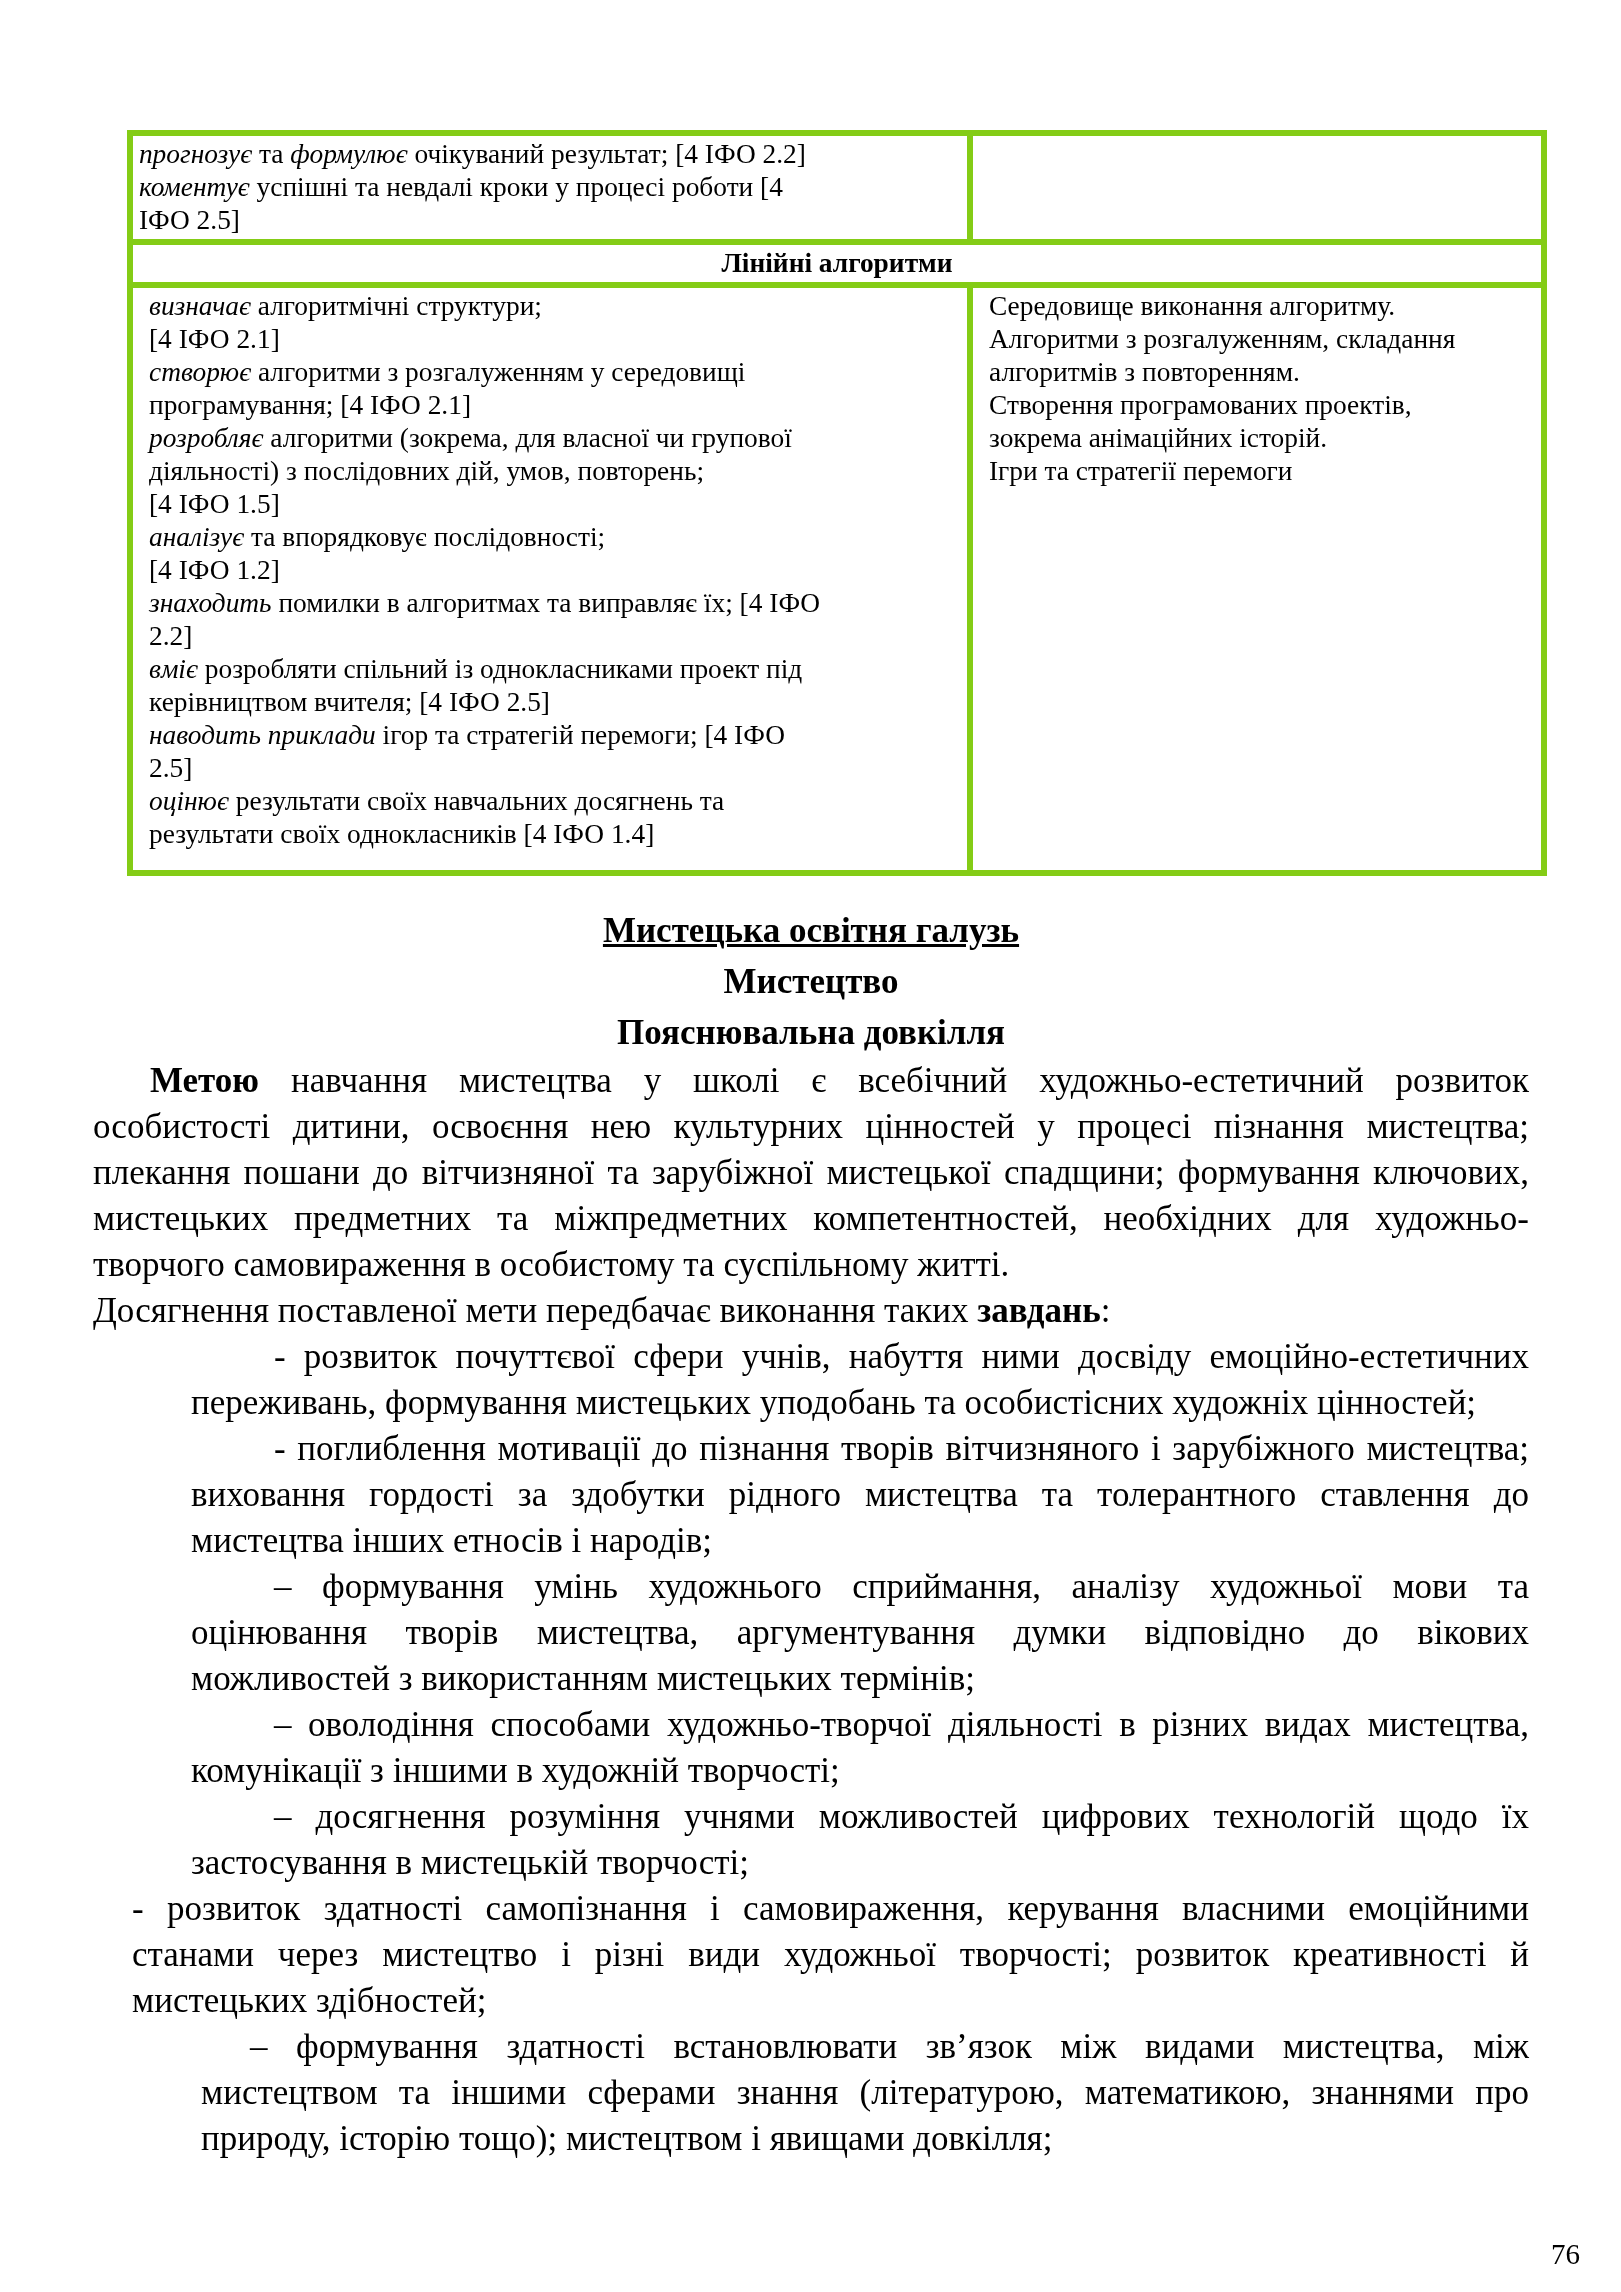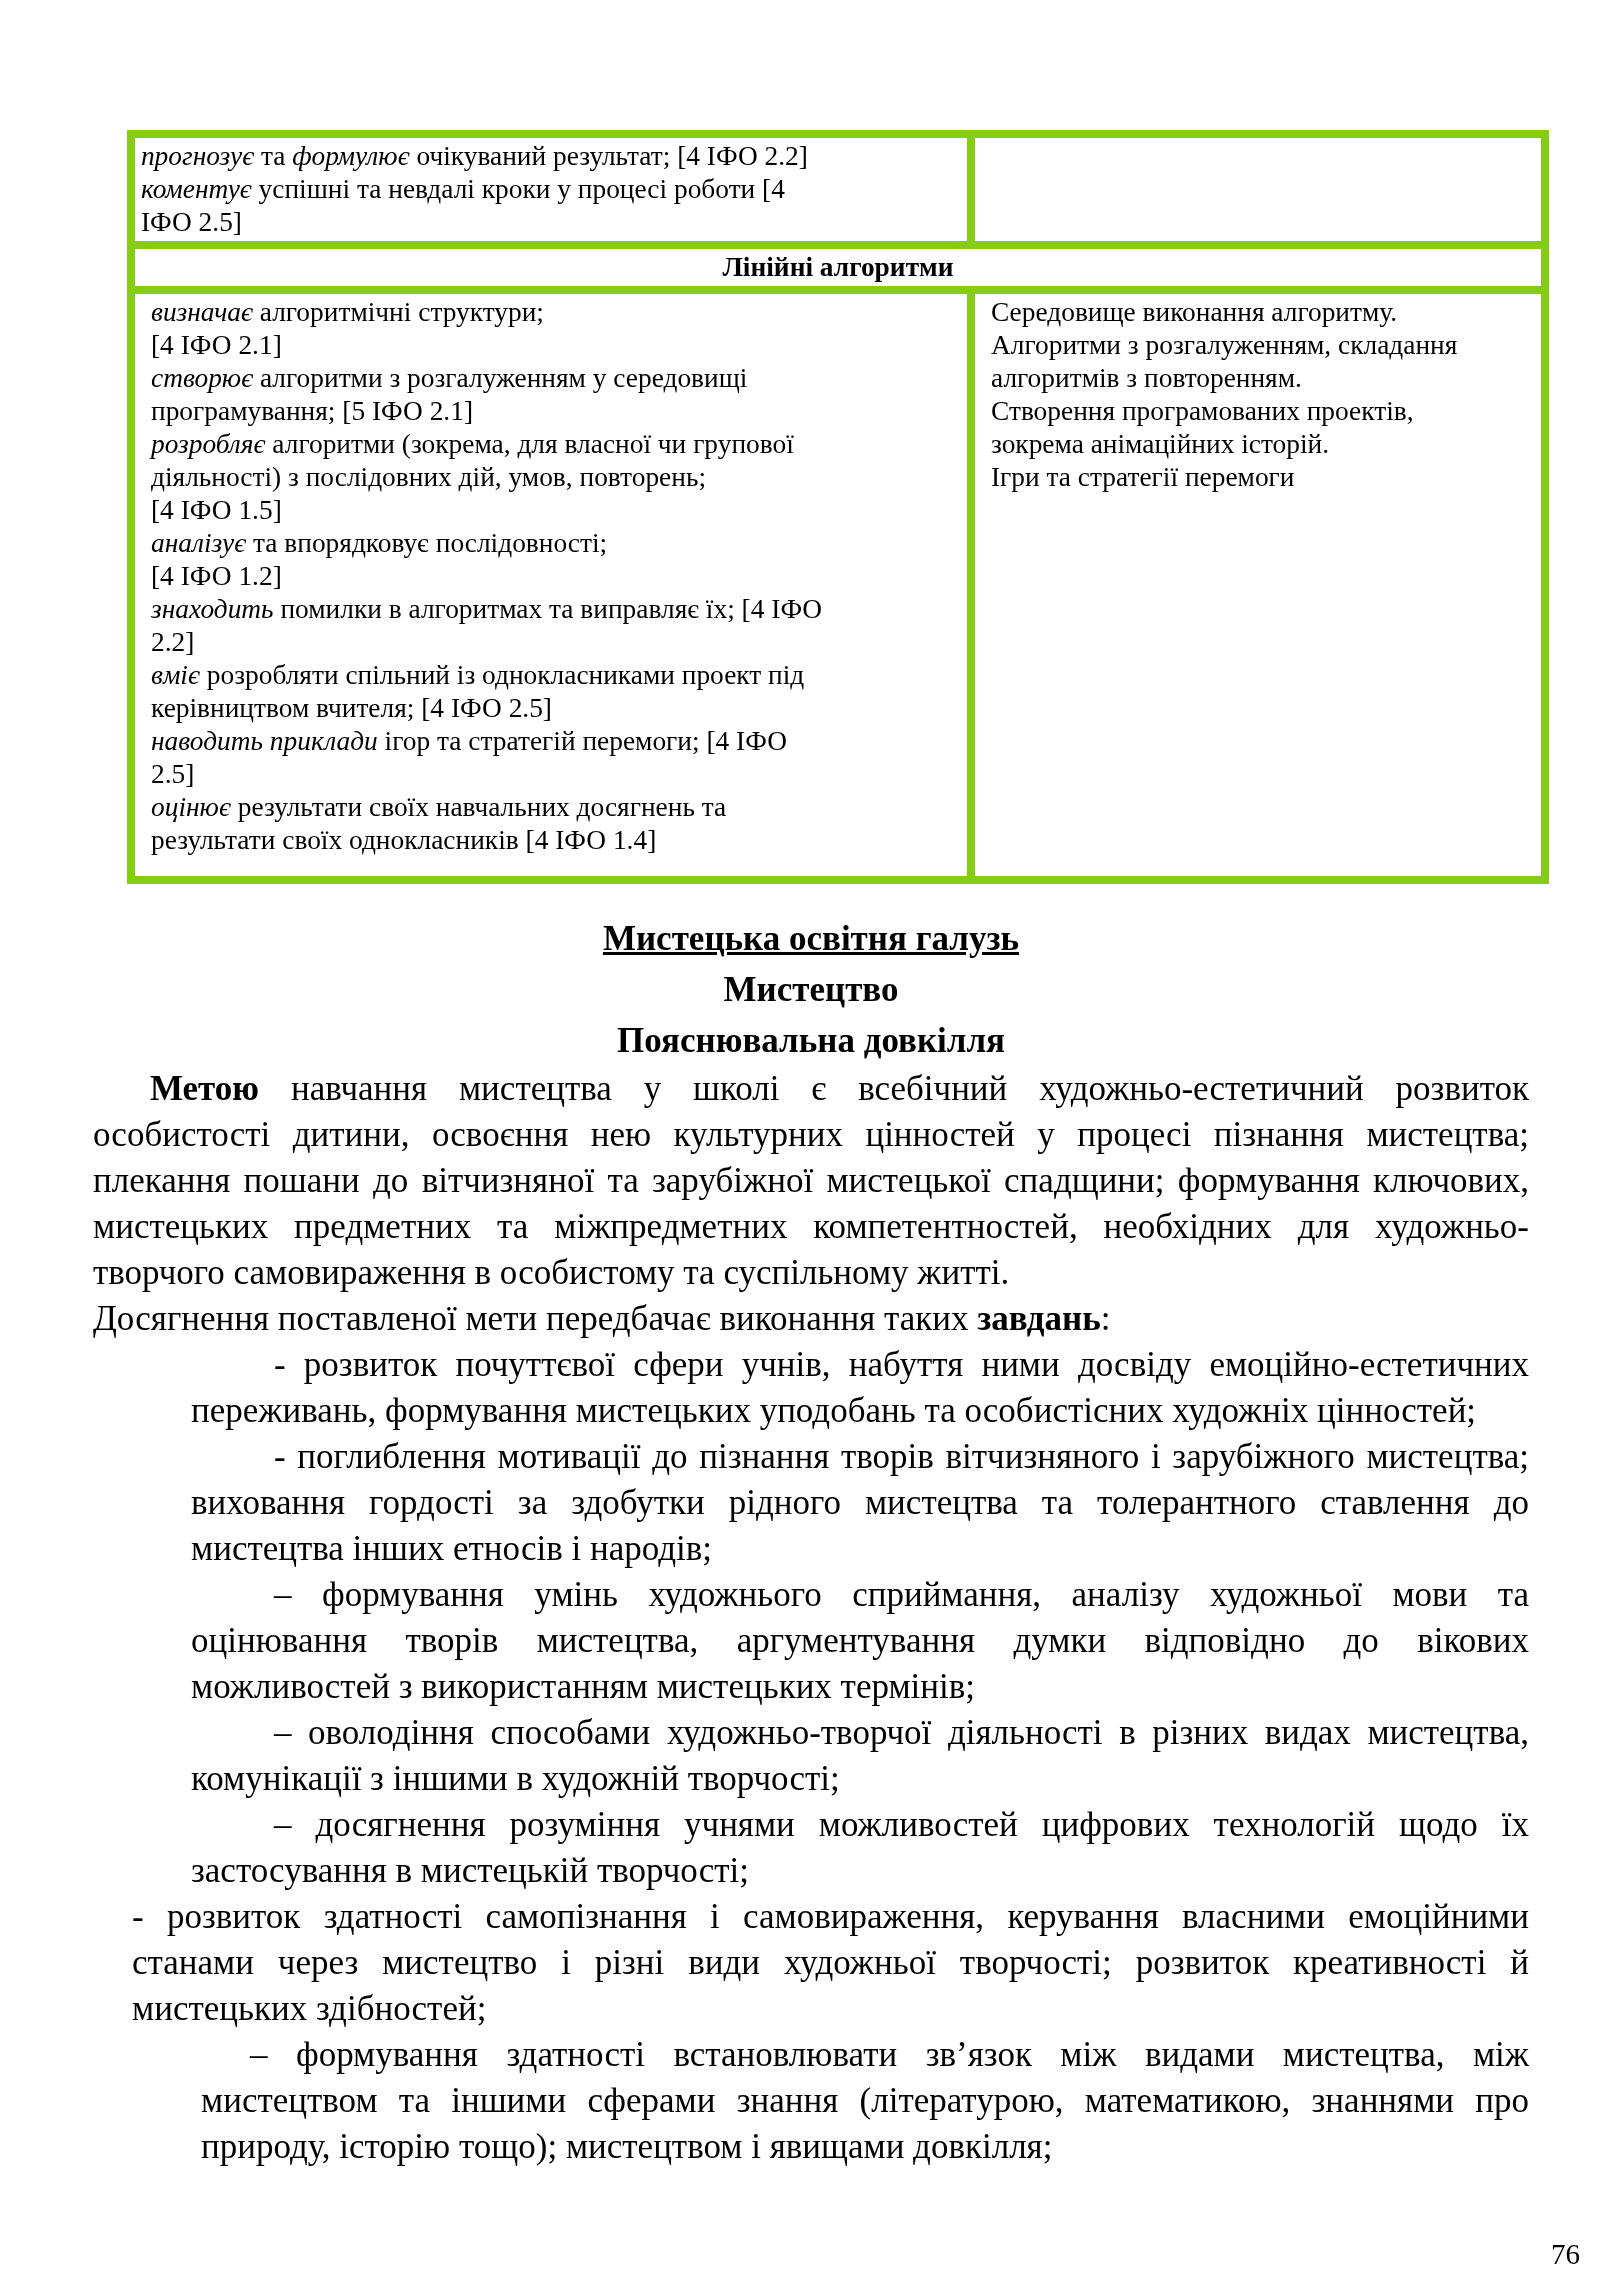--- a/index.html
+++ b/index.html
@@ -15,21 +15,21 @@
 
   table.curr{
     border-collapse:collapse;
     table-layout:fixed;
     margin-left:34px;
     width:1414px;
     font-size:27.4px;
     line-height:33px;
   }
   table.curr td{
-    border:8px solid #84cc16;
+    border:6px solid #84cc16;
     vertical-align:top;
     padding:2px 5.9px;
     white-space:pre-wrap;
   }
   tr.row1 td{height:98px;}
   tr.row3 td{height:578px;padding-left:16px;}
   td.thead{
     font-weight:bold;
     text-align:center;
     padding:1px 118px 1px 5.9px;
@@ -82,21 +82,21 @@
 ІФО 2.5]</span></td>
           <td></td>
         </tr>
         <tr>
           <td class="thead" colspan="2">Лінійні алгоритми</td>
         </tr>
         <tr class="row3">
           <td><span class="it">визначає</span><span> алгоритмічні структури;
 [4 ІФО 2.1]
 </span><span class="it">створює</span><span> алгоритми з розгалуженням у середовищі
-програмування; [5 ІФО 2.1]
+програмування; [4 ІФО 2.1]
 </span><span class="it">розробляє</span><span> алгоритми (зокрема, для власної чи групової
 діяльності) з послідовних дій, умов, повторень;
 [4 ІФО 1.5]
 </span><span class="it">аналізує</span><span> та впорядковує послідовності;
 [4 ІФО 1.2]
 </span><span class="it">знаходить</span><span> помилки в алгоритмах та виправляє їх; [4 ІФО
 2.2]
 </span><span class="it">вміє</span><span> розробляти спільний із однокласниками проект під
 керівництвом вчителя; [4 ІФО 2.5]
 </span><span class="it">наводить приклади</span><span> ігор та стратегій перемоги; [4 ІФО

